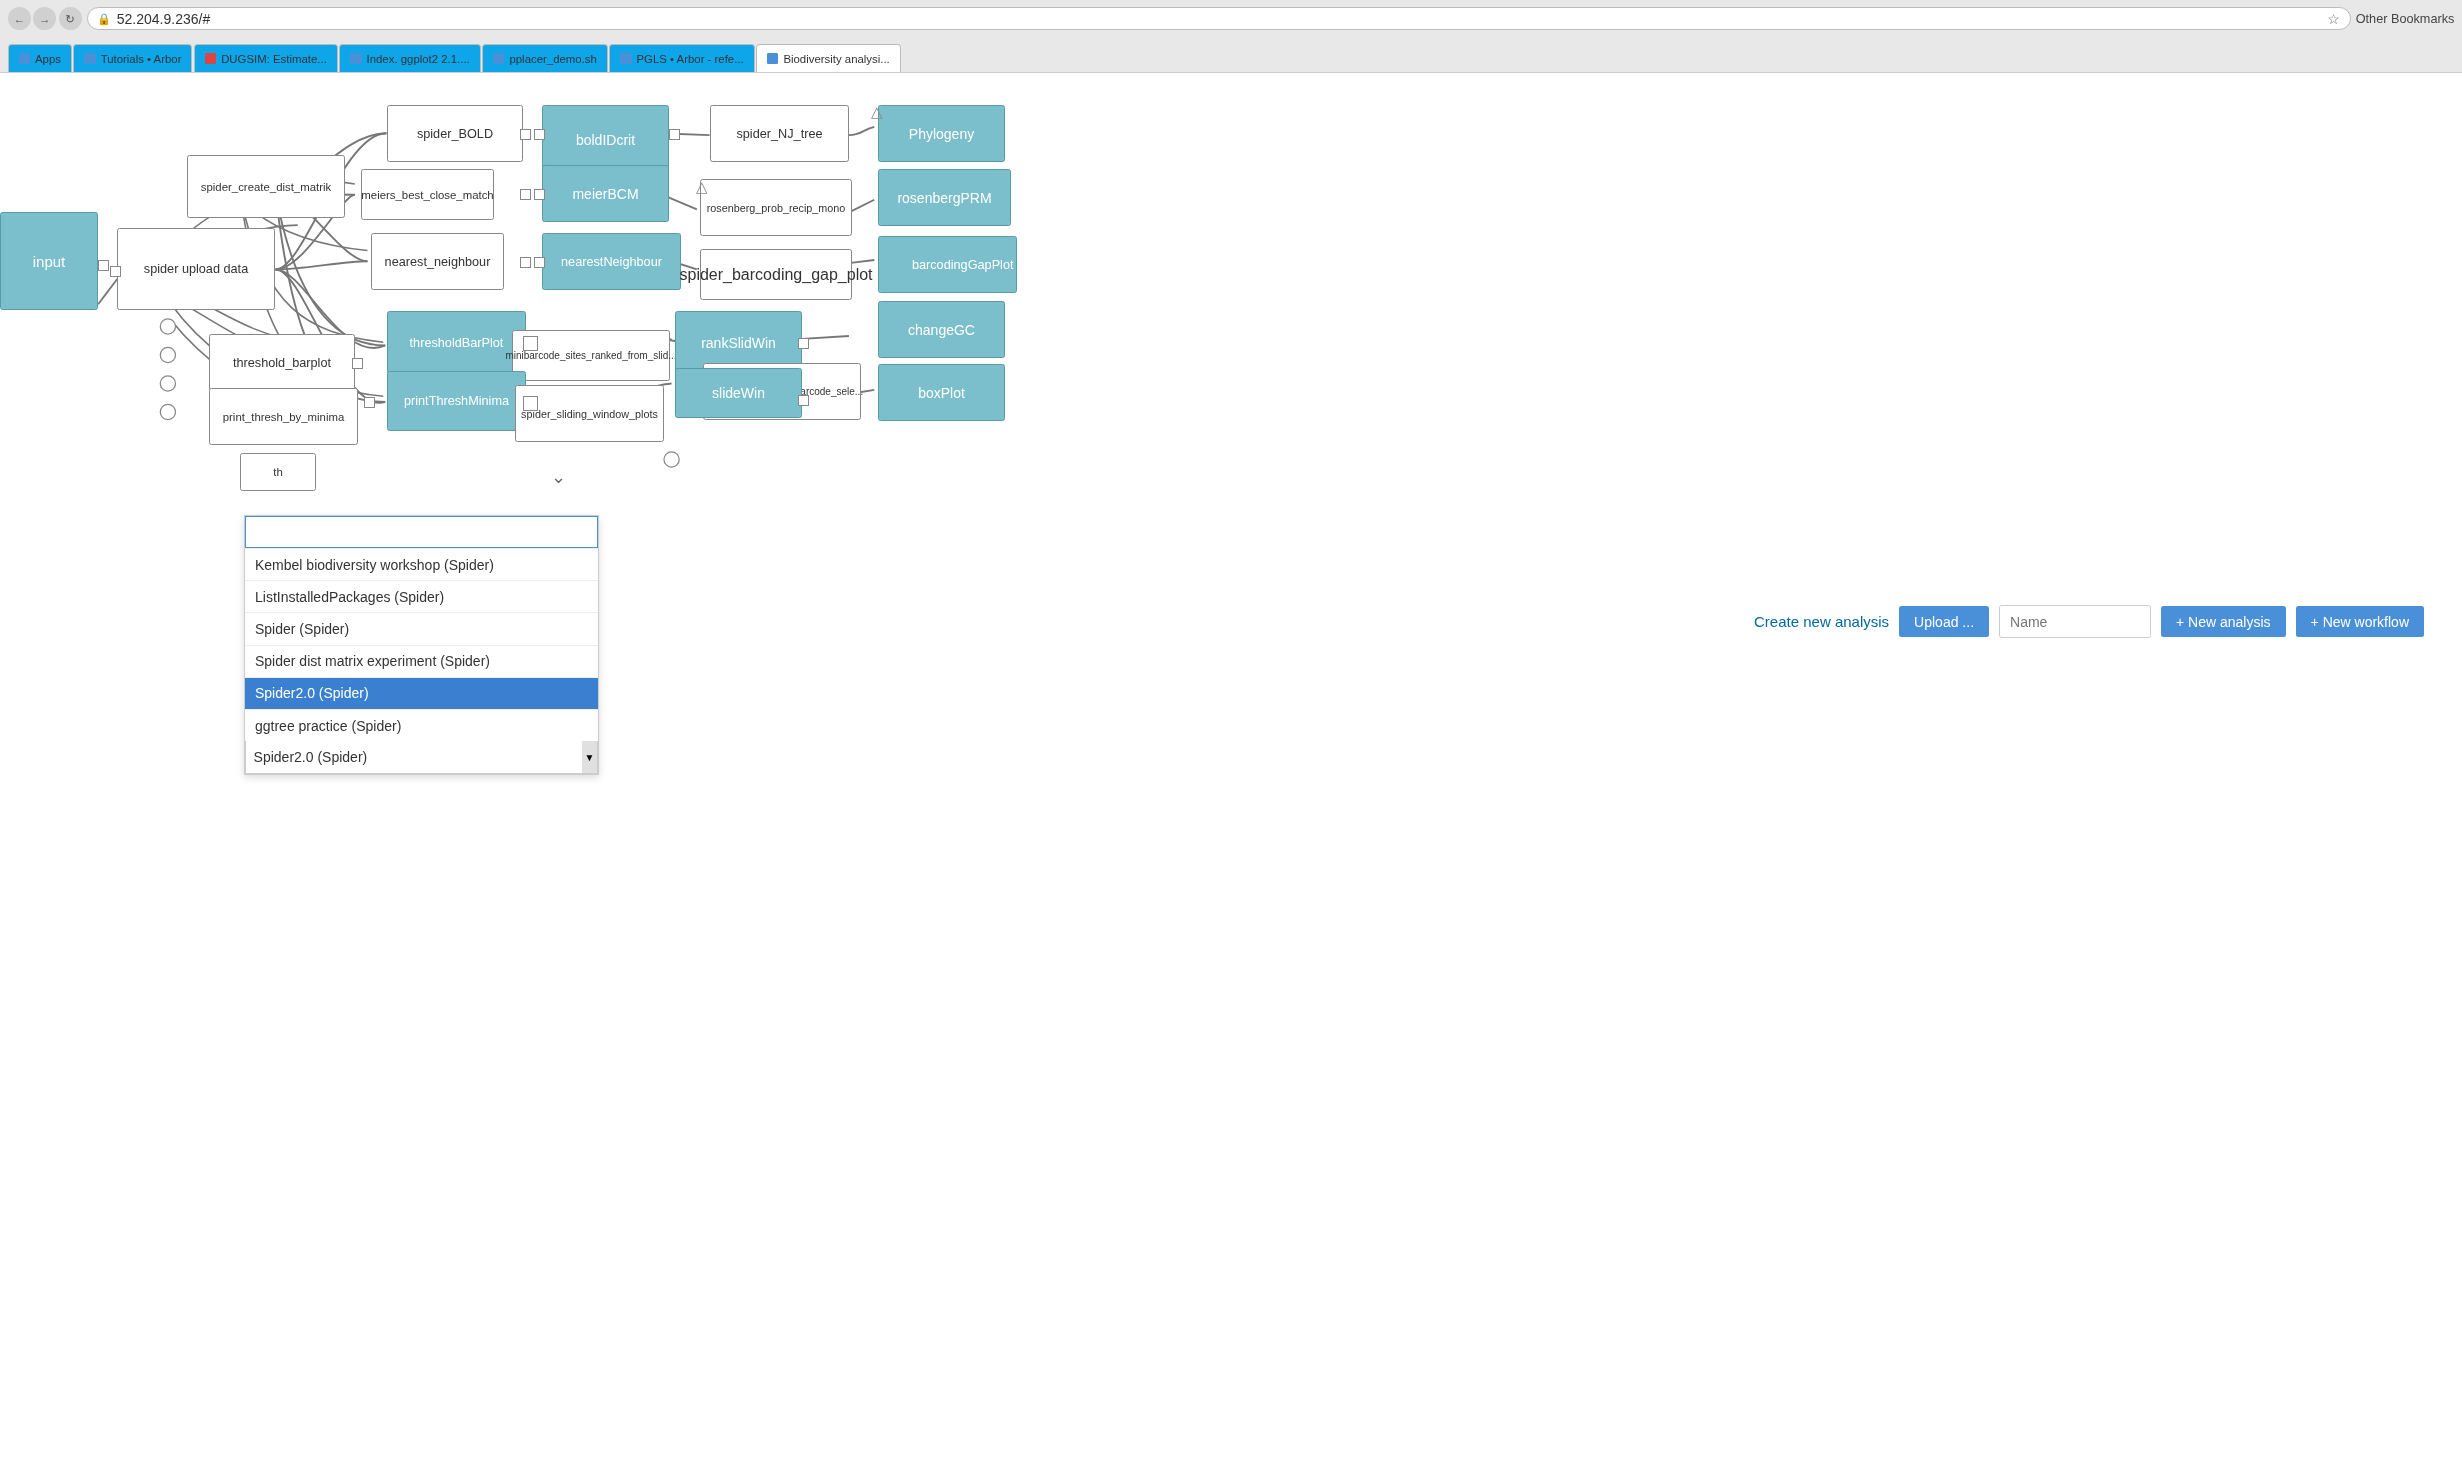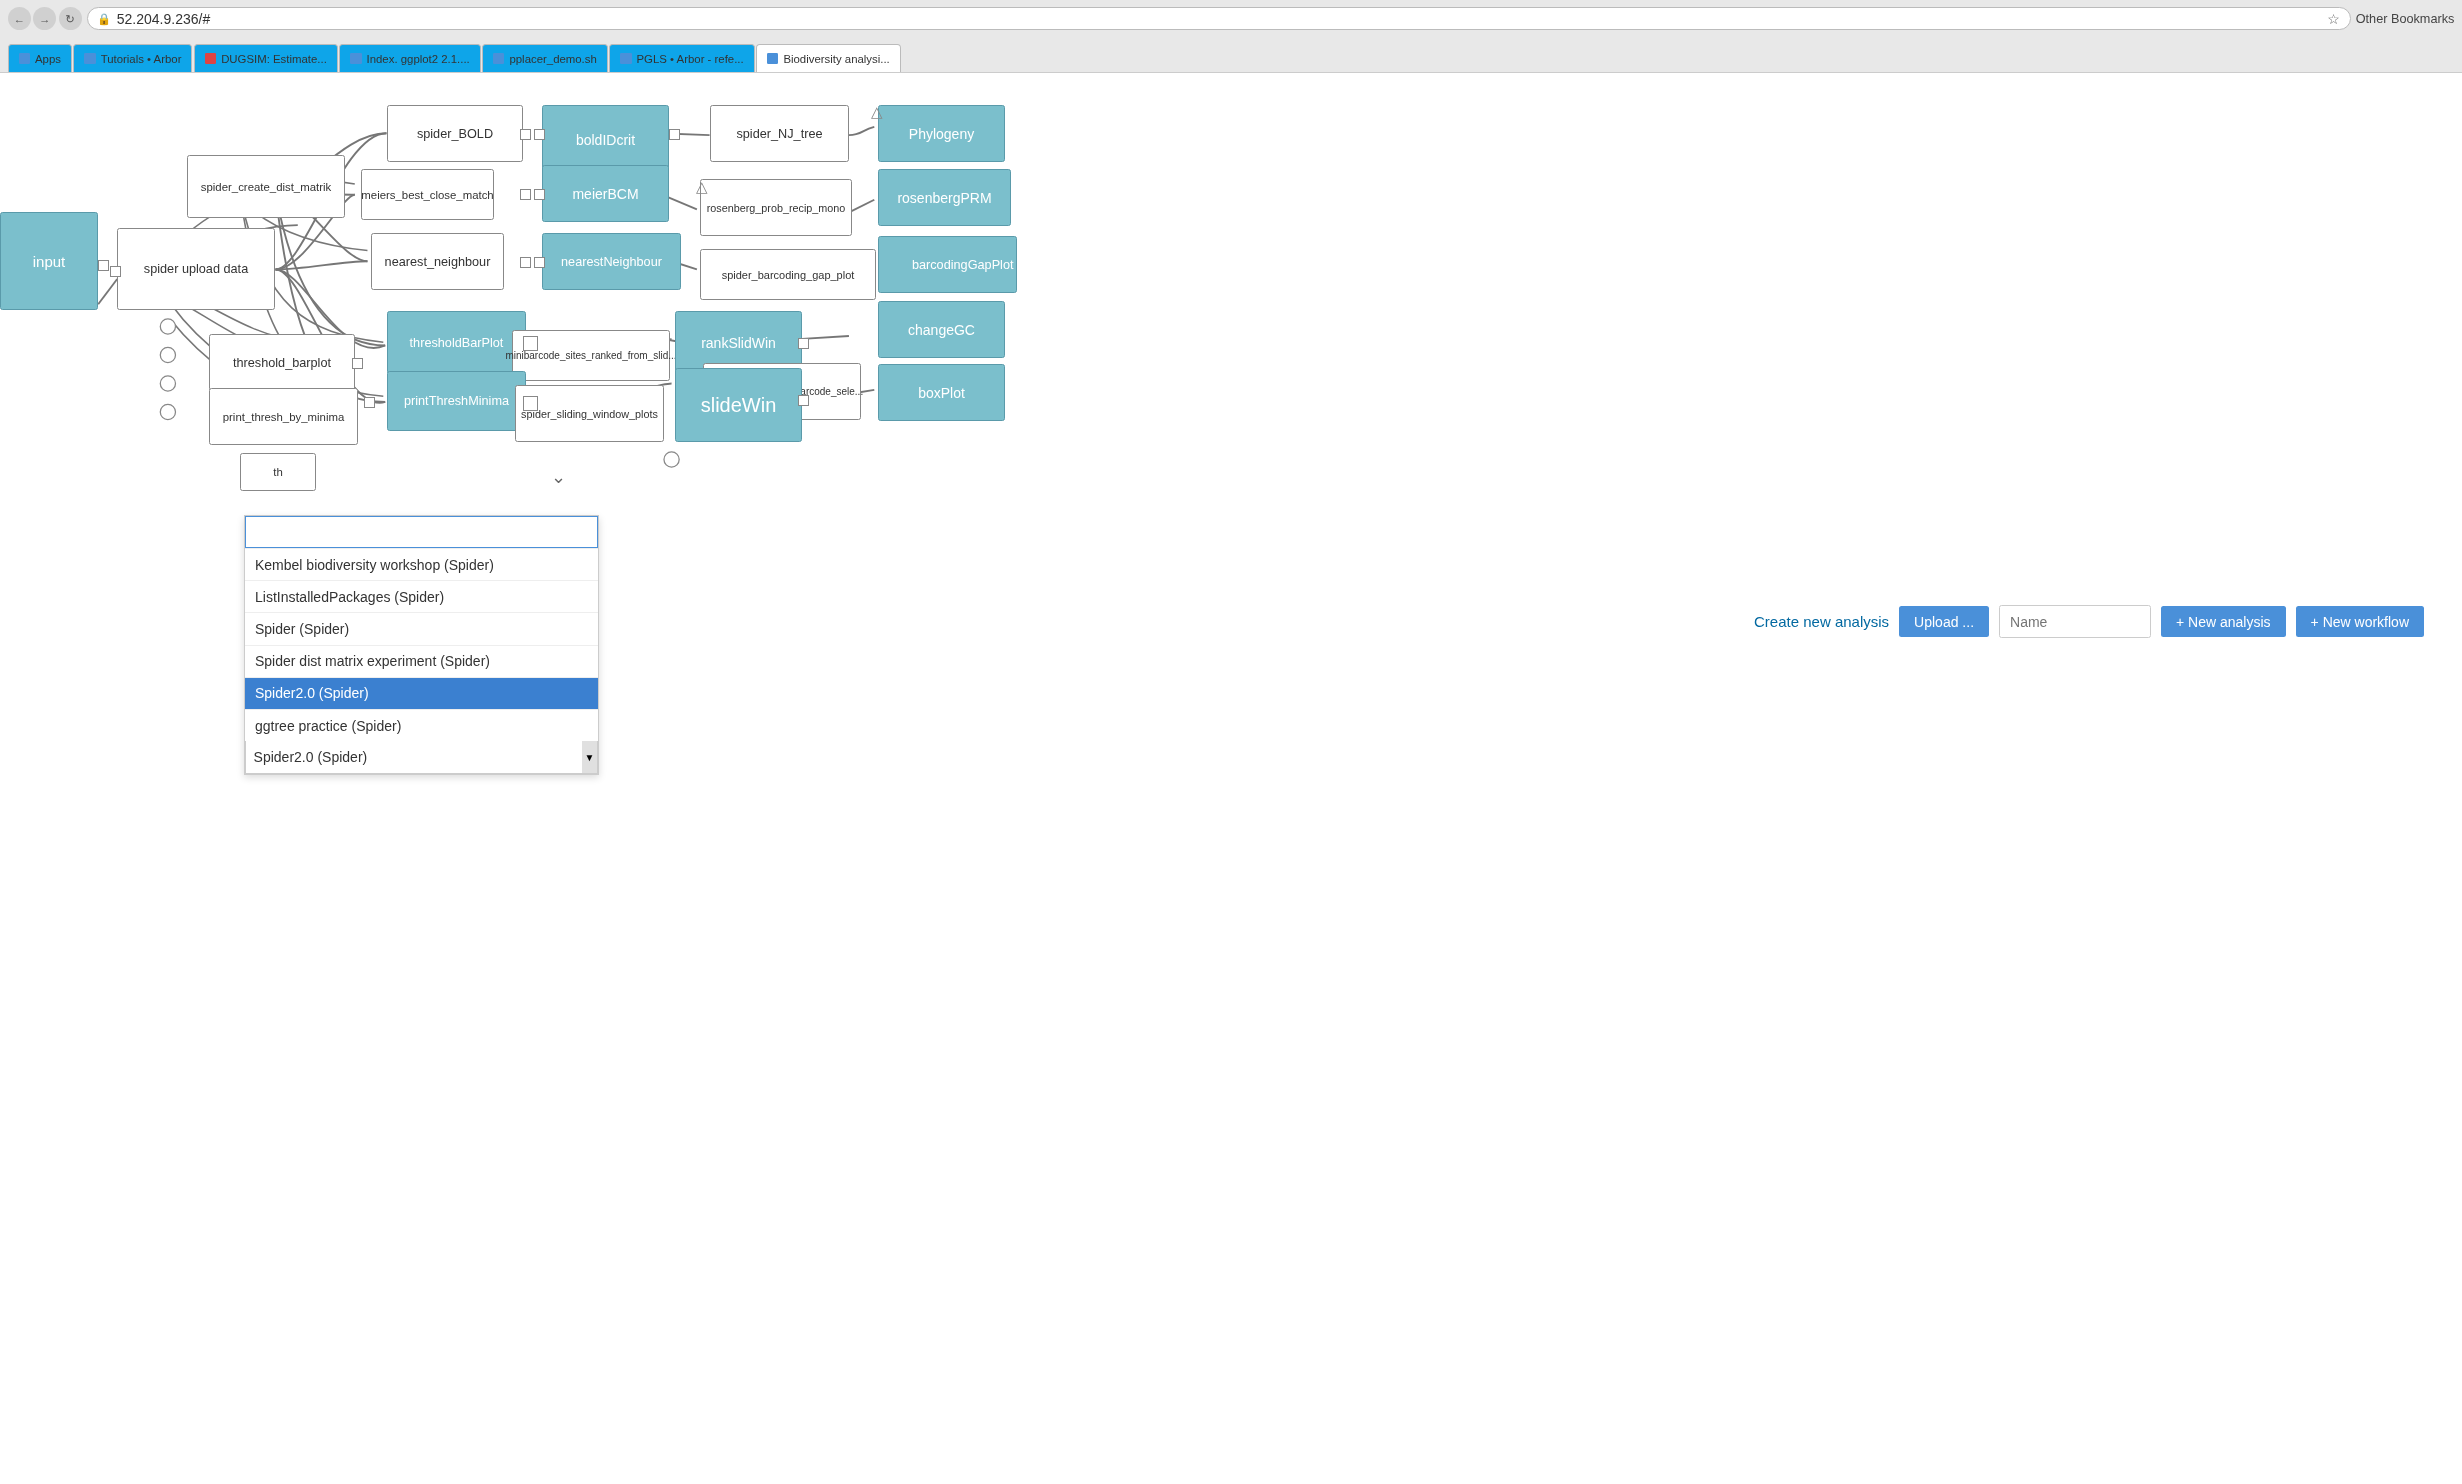--- a/index.html
+++ b/index.html
@@ -463,21 +463,21 @@
     </div>
 
     <div class="node" style="left:371px;top:160px;width:133px;height:57px;font-size:12.7px;">
       <span>nearest_neighbour</span>
     </div>
 
     <div class="node blue" style="left:542px;top:160px;width:139px;height:57px;font-size:12.7px;">
       <span>nearestNeighbour</span>
     </div>
 
-    <div class="node" style="left:700px;top:176px;width:176px;height:51px;font-size:11px;">
+    <div class="node" style="left:700px;top:176px;width:152px;height:51px;font-size:16px;">
       <span>spider_barcoding_gap_plot</span>
     </div>
 
     <div class="node blue" style="left:878px;top:163px;width:139px;height:57px;font-size:12.7px;justify-content:flex-end;">
       <span>barcodingGapPlot</span>
     </div>
 
     <div class="node" style="left:209px;top:261px;width:146px;height:57px;font-size:12.7px;">
       <span>threshold_barplot</span>
     </div>
@@ -507,21 +507,21 @@
     </div>
 
     <div class="node" style="left:515px;top:312px;width:149px;height:57px;font-size:10.8px;">
       <span>spider_sliding_window_plots</span>
     </div>
 
     <div class="node" style="left:703px;top:290px;width:158px;height:57px;font-size:10px;">
       <span>spider_boxplots_minibarcode_sele...</span>
     </div>
 
-    <div class="node blue" style="left:675px;top:295px;width:127px;height:74px;font-size:20px;">
+    <div class="node blue" style="left:675px;top:295px;width:127px;height:50px;font-size:14px;">
       <span>slideWin</span>
     </div>
 
     <div class="node blue" style="left:878px;top:291px;width:127px;height:57px;font-size:14px;">
       <span>boxPlot</span>
     </div>
 
     <div class="node" style="left:240px;top:380px;width:76px;height:38px;font-size:11.4px;overflow:hidden;">
       <span>th</span>
     </div>

